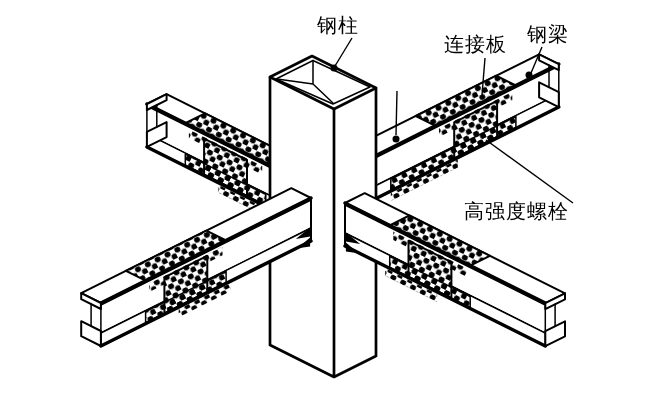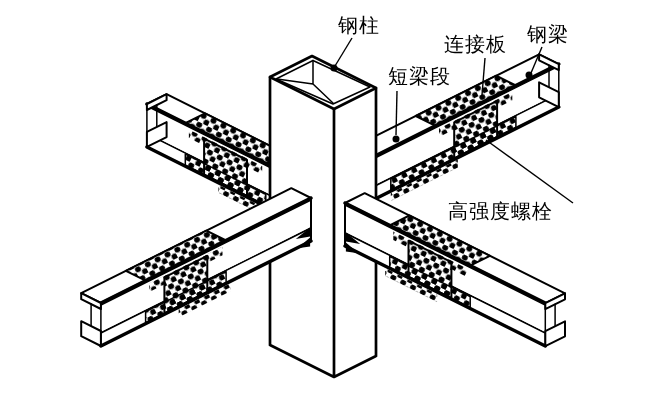--- a/index.html
+++ b/index.html
@@ -121,18 +121,17 @@
         <path d="M397.0 91.0L396.0 135.0" class="leader"></path>
         <path d="M485.0 58.0L482.0 95.0" class="leader"></path>
         <path d="M542.0 47.0L531.0 73.0" class="leader"></path>
         <path d="M573.0 203.0L486.0 140.0" class="leader"></path>
         <circle cx="334" cy="68" r="3.5" class="blk"></circle>
         <circle cx="396" cy="139" r="3.5" class="blk"></circle>
         <circle cx="529" cy="75" r="3.5" class="blk"></circle>
       </g>
     </svg>
 
-  <div class="lbl" style="left:338px;top:15px">钢柱</div>
-  <div class="lbl" style="left:388px;top:66px">短梁段</div>
+  <div class="lbl" style="left:317px;top:15px">钢柱</div>
   <div class="lbl" style="left:444px;top:34px">连接板</div>
   <div class="lbl" style="left:527px;top:24px">钢梁</div>
-  <div class="lbl" style="left:448px;top:201px">高强度螺栓</div>
+  <div class="lbl" style="left:464px;top:201px">高强度螺栓</div>
 </div>
 
 </body></html>

